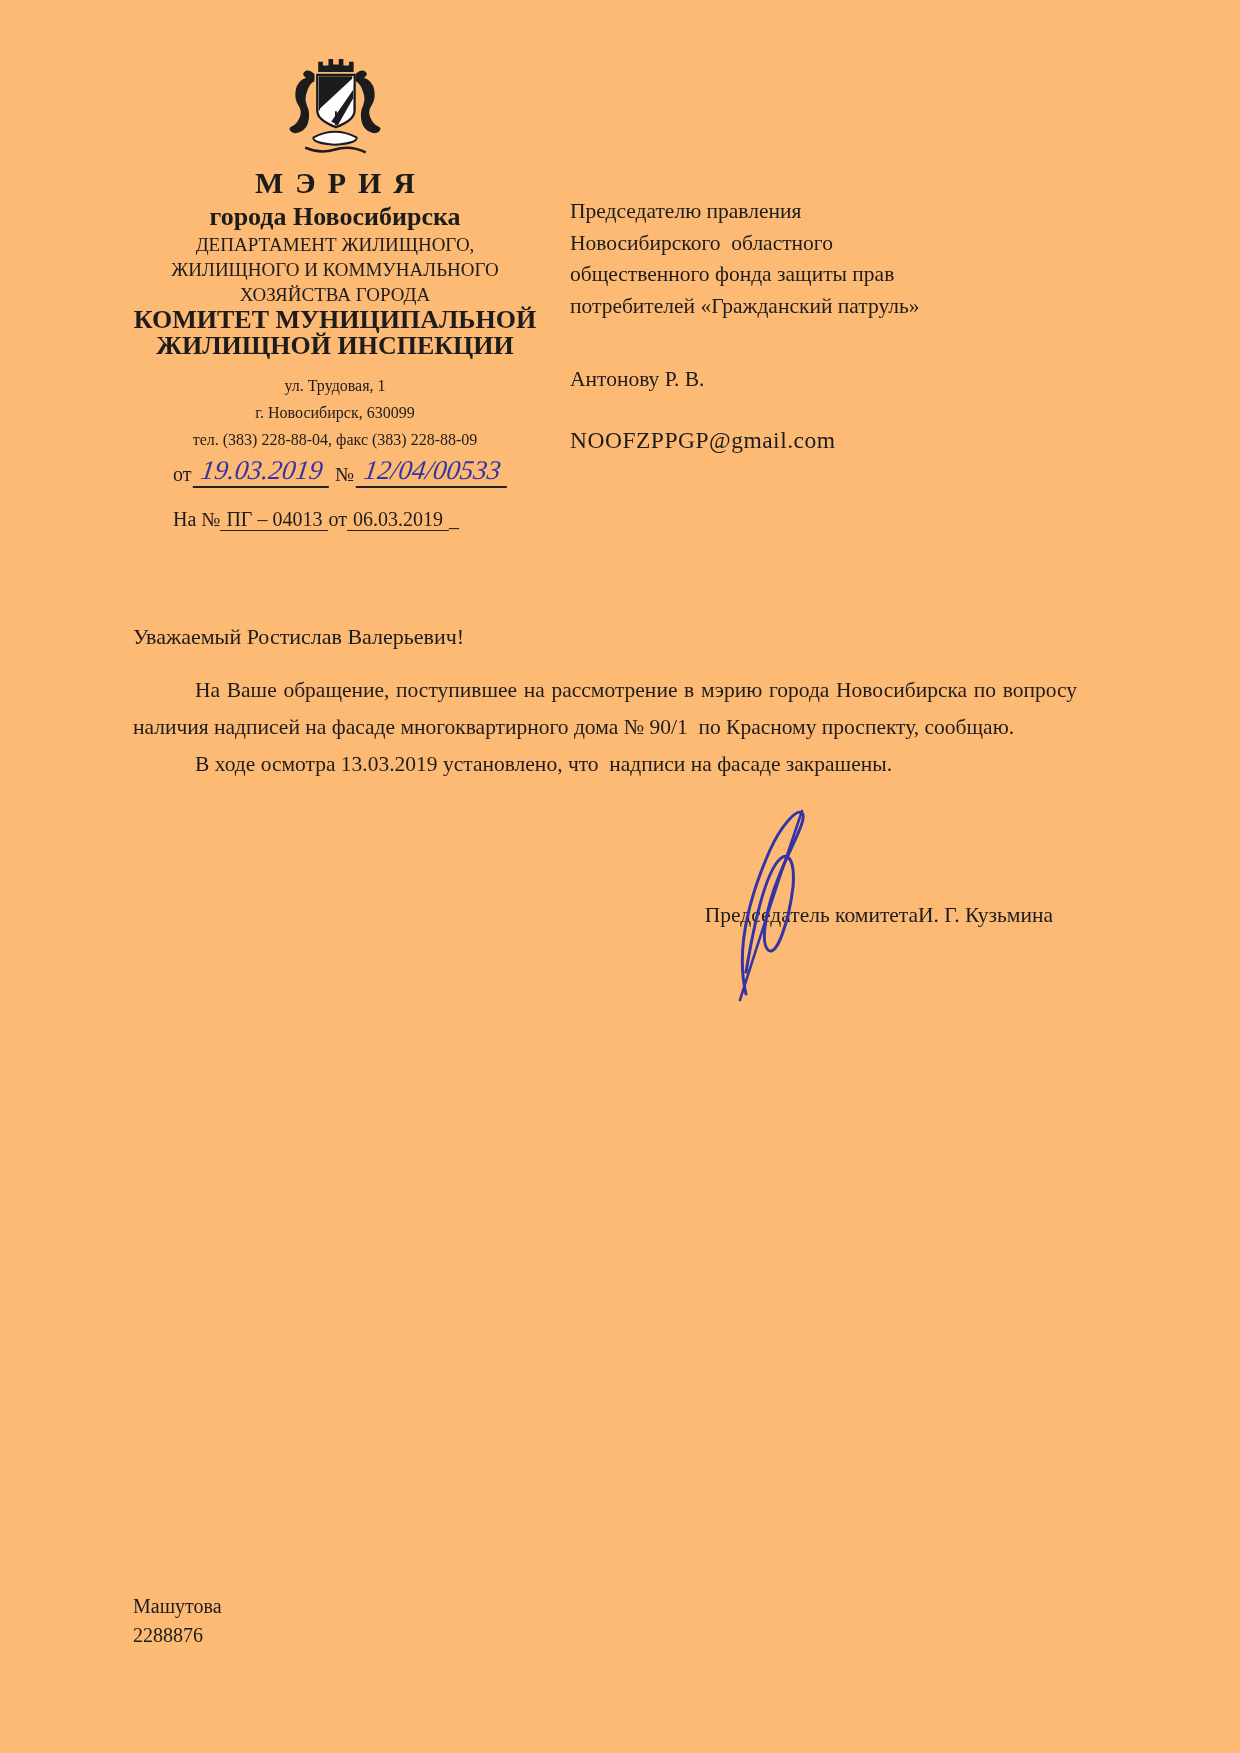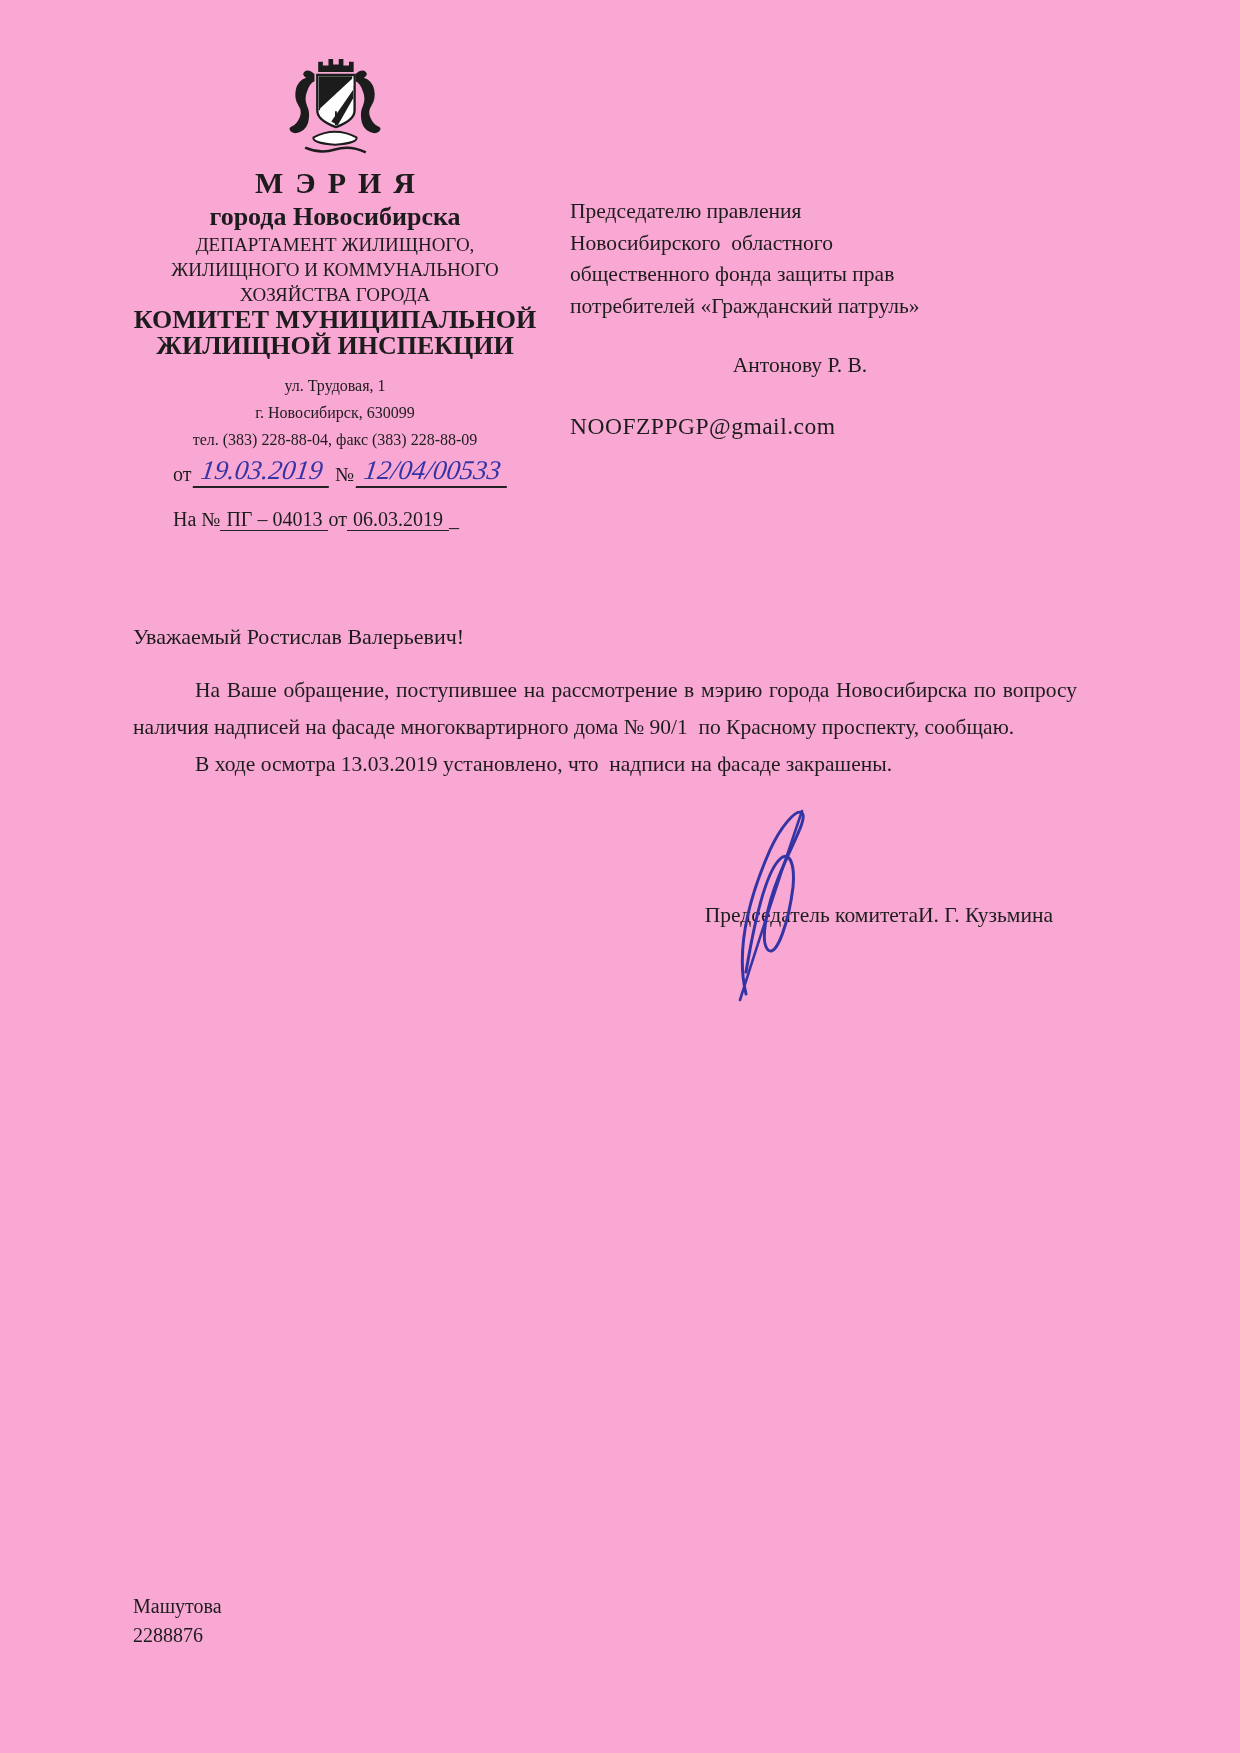--- a/index.html
+++ b/index.html
@@ -1,19 +1,19 @@
 <!DOCTYPE html>
 <html lang="ru"><head>
 <meta charset="utf-8">
 <style>
   html,body{margin:0;padding:0;background:#ffffff;}
   .page{
     position:relative;
     width:1240px;height:1753px;
-    background:#f9a8d4;
+    background:#fdba74;
     font-family:"Liberation Serif", serif;
     color:#1c1c1c;
     overflow:hidden;
   }
   
   .letterhead{
     position:absolute;left:95px;top:55px;width:480px;
     text-align:center;
   }
   .coat{line-height:0;margin-bottom:6px;}
@@ -52,21 +52,21 @@
     font-family:Liberation Serif, serif;
   }
   .u{border-bottom:1.5px solid #222;padding:0 6px;}
   
   .recipient{
     position:absolute;left:570px;top:196px;width:460px;
     font-size:21.5px;line-height:31.5px;
     text-align:left;
   }
   .recipient div{white-space:pre-wrap;}
-  .recipient-name{margin-top:28px;text-align:center;}
+  .recipient-name{margin-top:42px;}
   .recipient-email{margin-top:29px;font-size:23.5px;letter-spacing:0.5px;}
   
   .salutation{
     position:absolute;left:133px;top:624px;width:942px;
     text-align:left;font-size:22px;
   }
   .body-text{
     position:absolute;left:133px;top:672px;width:944px;
     font-size:21.5px;line-height:37px;
     text-align:justify;

